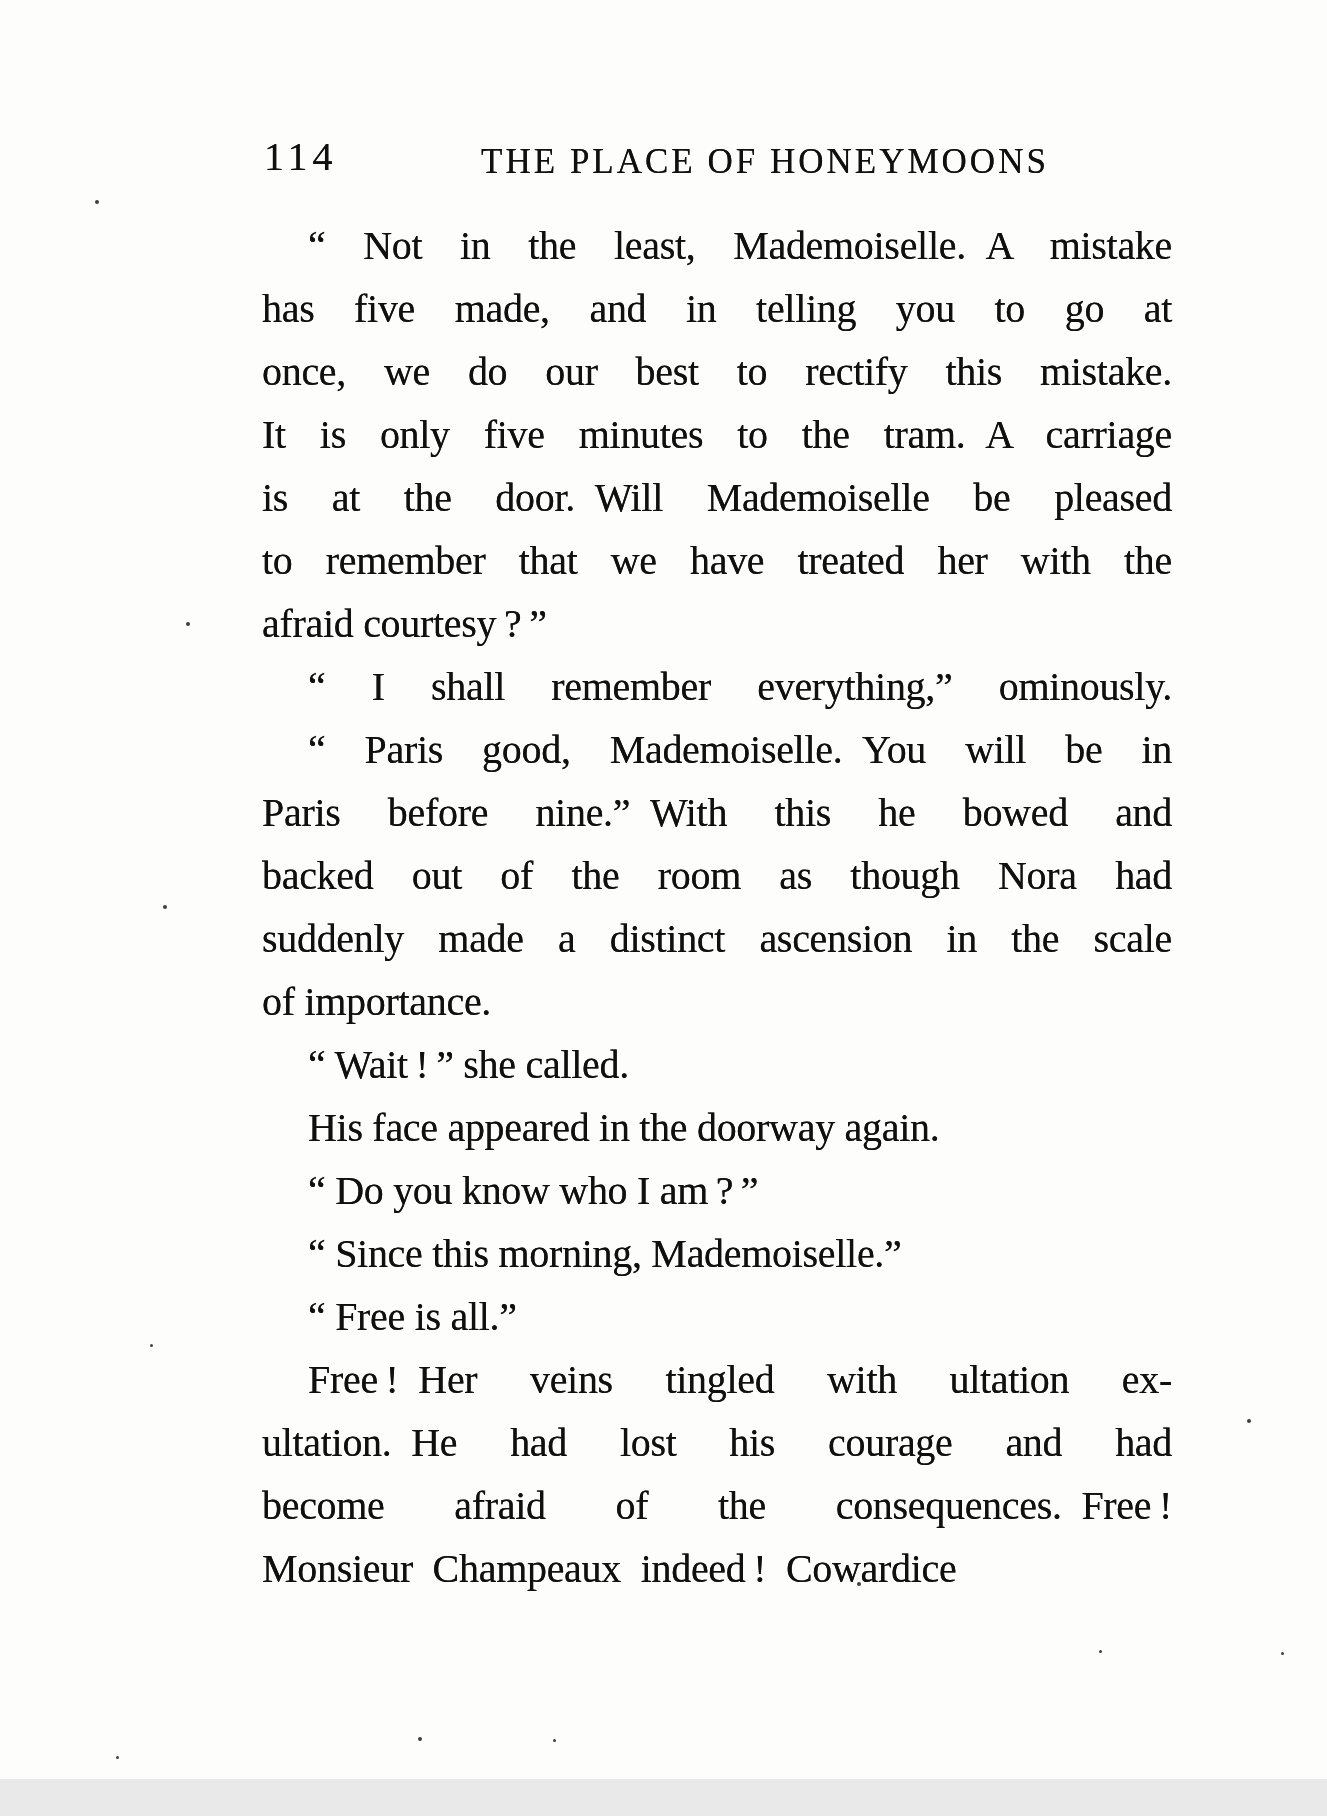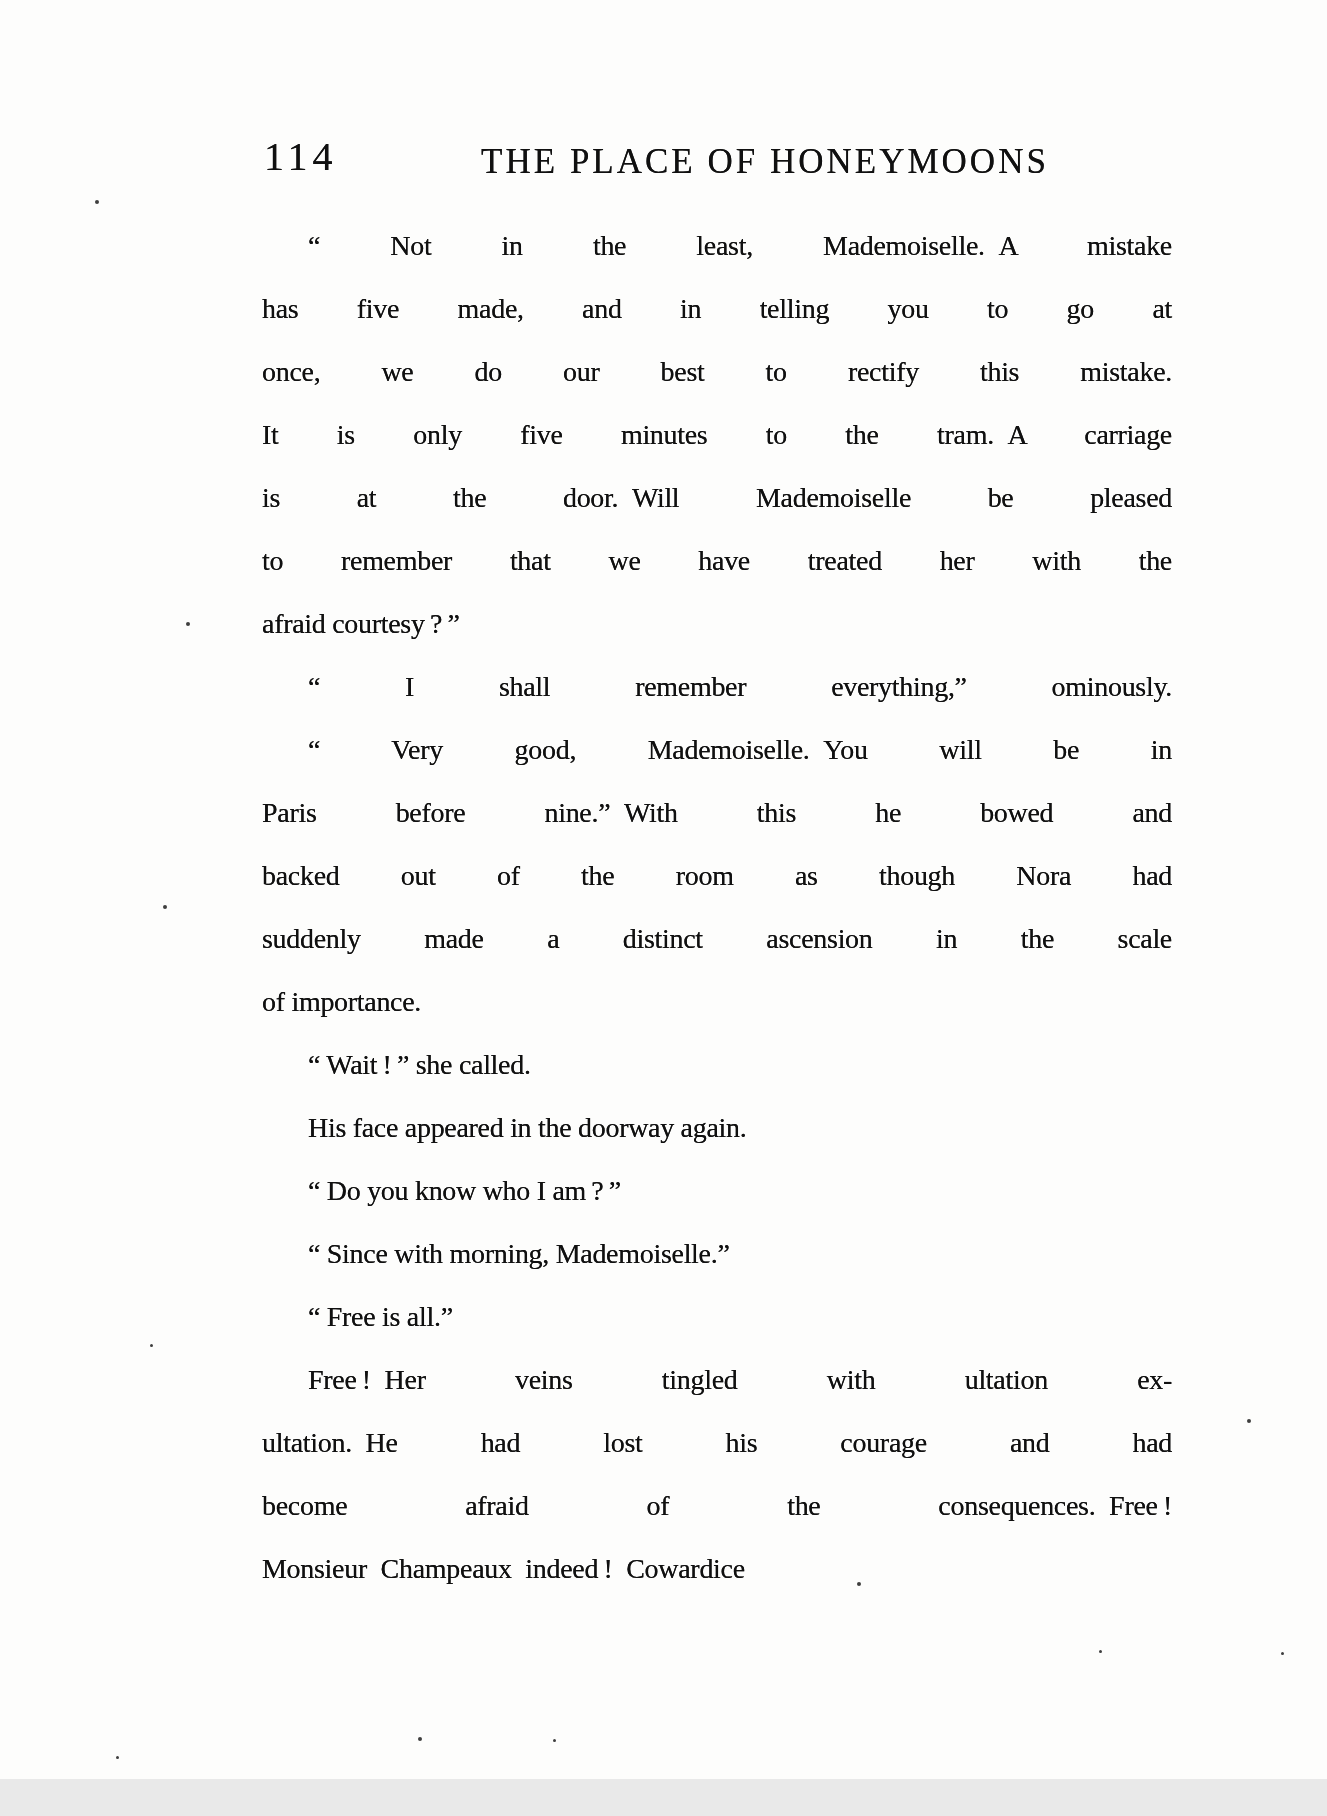--- a/index.html
+++ b/index.html
@@ -40,21 +40,21 @@
   }
   .body {
     position: absolute;
     left: 262px;
     top: 214px;
     width: 910px;
   }
   .line {
     height: 63px;
     line-height: 63px;
-    font-size: 28px;
+    font-size: 40px;
     letter-spacing: -0.3px;
     text-align: justify;
     text-align-last: left;
     white-space: nowrap; 
   }
   .line.just { text-align-last: justify; white-space: normal; }
   .line.indent { padding-left: 46px; }
   .speck {
     position: absolute;
     background: #1c1c1c;
@@ -73,29 +73,29 @@
 
   <div class="body">
       <div class="line indent just">“ Not in the least, Mademoiselle. A mistake</div>
       <div class="line just">has five made, and in telling you to go at</div>
       <div class="line just">once, we do our best to rectify this mistake.</div>
       <div class="line just">It is only five minutes to the tram. A carriage</div>
       <div class="line just">is at the door. Will Mademoiselle be pleased</div>
       <div class="line just">to remember that we have treated her with the</div>
       <div class="line">afraid courtesy ? ”</div>
       <div class="line indent just">“ I shall remember everything,” ominously.</div>
-      <div class="line indent just">“ Very good, Mademoiselle. You will be in</div>
+      <div class="line indent just">“ Paris good, Mademoiselle. You will be in</div>
       <div class="line just">Paris before nine.” With this he bowed and</div>
       <div class="line just">backed out of the room as though Nora had</div>
       <div class="line just">suddenly made a distinct ascension in the scale</div>
       <div class="line">of importance.</div>
       <div class="line indent">“ Wait ! ” she called.</div>
       <div class="line indent">His face appeared in the doorway again.</div>
       <div class="line indent">“ Do you know who I am ? ”</div>
-      <div class="line indent">“ Since with morning, Mademoiselle.”</div>
+      <div class="line indent">“ Since this morning, Mademoiselle.”</div>
       <div class="line indent">“ Free is all.”</div>
       <div class="line indent just">Free ! Her veins tingled with ultation ex-</div>
       <div class="line just">ultation. He had lost his courage and had</div>
       <div class="line just">become afraid of the consequences. Free !</div>
       <div class="line just">Monsieur Champeaux indeed ! Cowardice</div>
     </div>
 
   <div id="specks">
       <div class="speck" style="left: 95px; top: 200px; width: 4px; height: 4px;"></div>
       <div class="speck" style="left: 186px; top: 622px; width: 4px; height: 4px;"></div>

